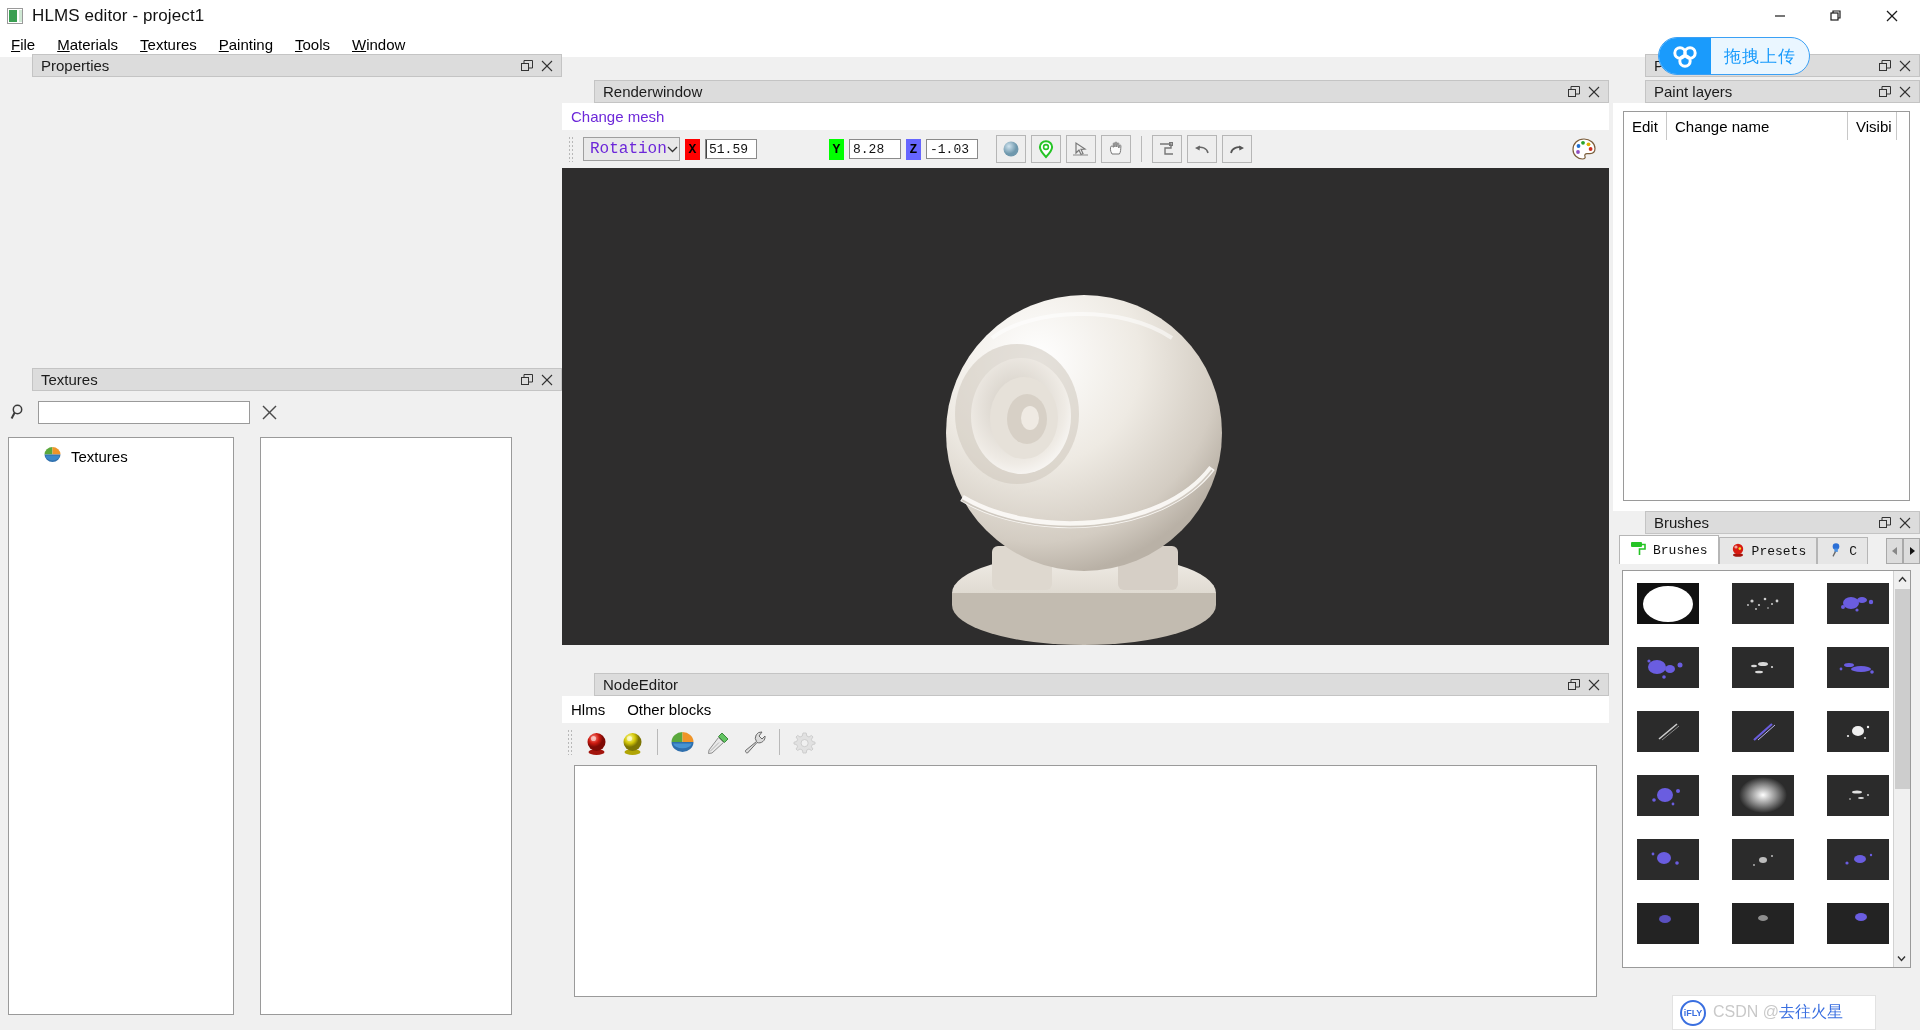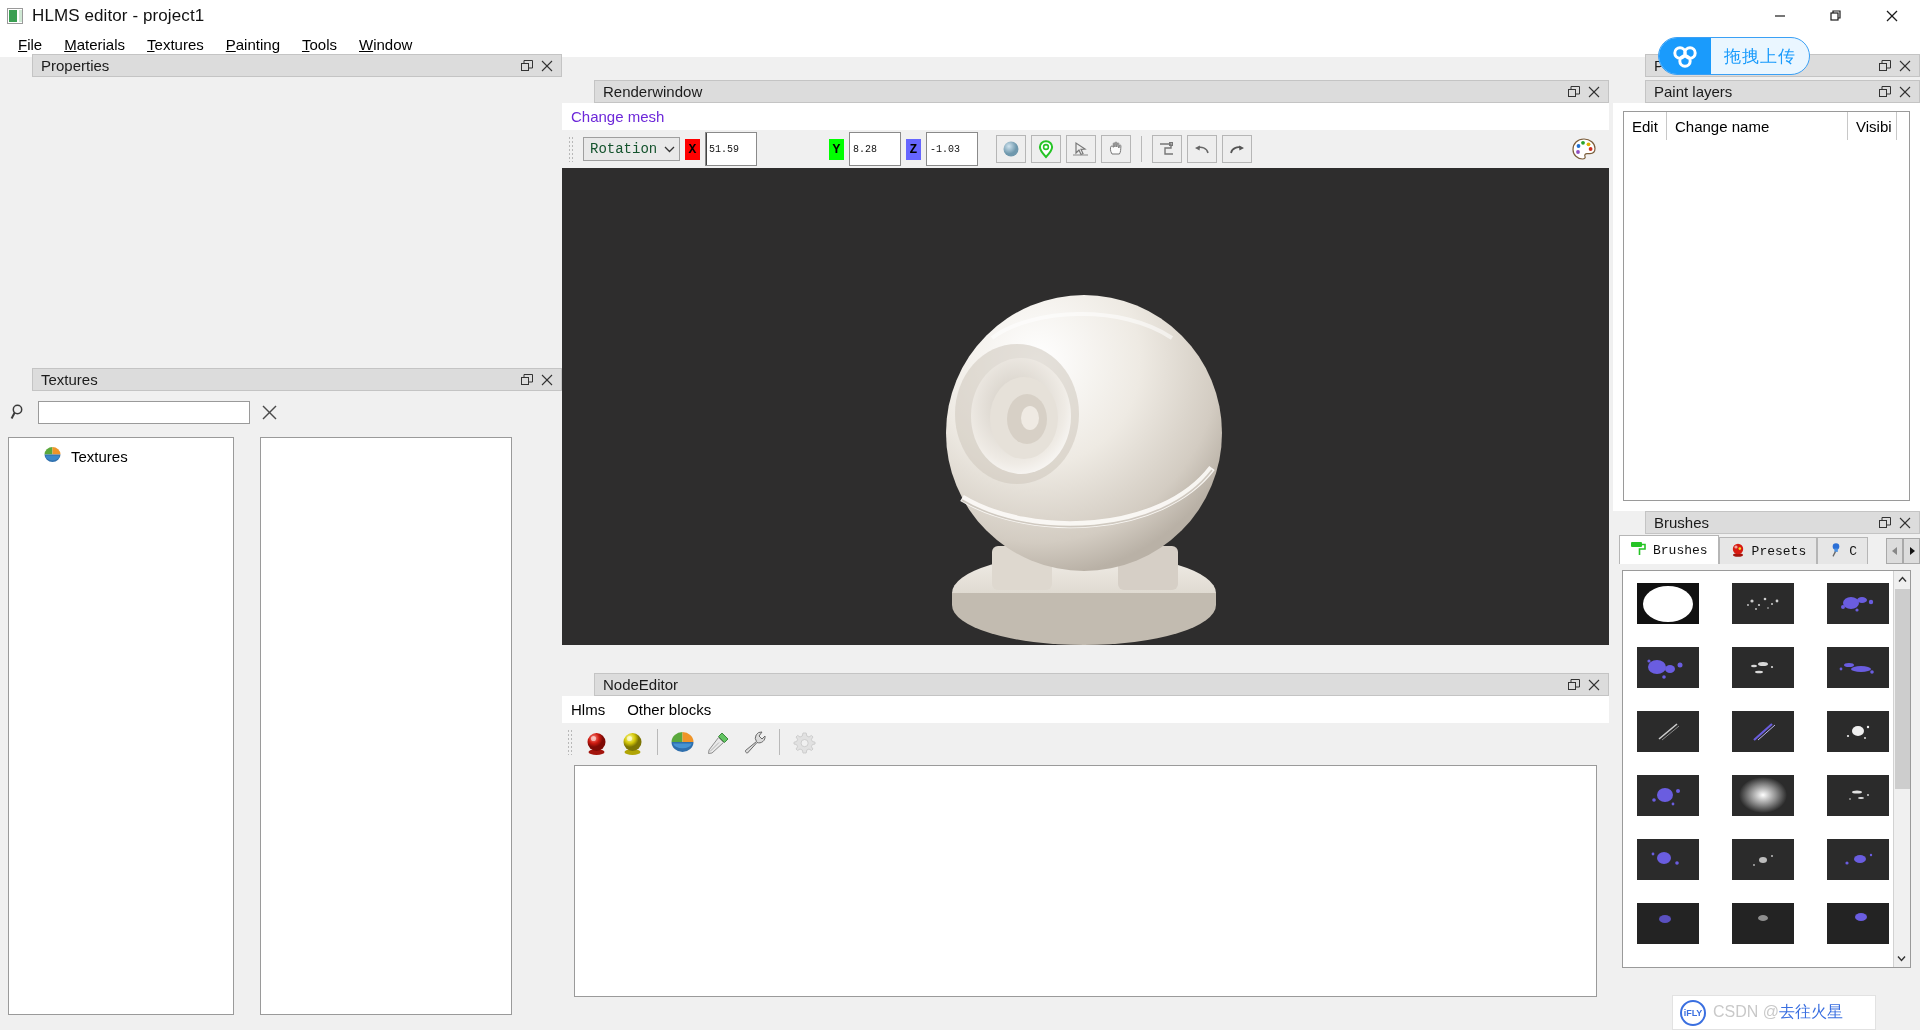--- a/index.html
+++ b/index.html
@@ -37,21 +37,21 @@
   .winbtns { margin-left: auto; display: flex; height: 32px; }
   .winbtn {
     width: 56px; height: 32px; display: flex; align-items: center; justify-content: center;
     font-size: 16px; color: #1b1b1b;
   }
   .winbtn svg { display:block; }
 
   
   .menubar {
     position: absolute; left: 0; top: 32px; width: 1920px; height: 25px;
-    background: #ffffff; display: flex; align-items: center; padding-left: 7px;
+    background: #ffffff; display: flex; align-items: center; 
   }
   .menuitem {
     padding: 2px 11px; font-size: 15px; color: #000;
   }
   .menuitem .mn { text-decoration: underline; }
 
   
   .panel-title {
     height: 23px; background: #dcdcdc; border: 1px solid #c4c4c4;
     display: flex; align-items: center; padding: 0 4px 0 8px;
@@ -99,34 +99,34 @@
     height: 38px; background: #f0f0f0; display: flex; align-items: center; gap: 5px;
     padding-left: 6px;
   }
   .grip {
     width: 6px; height: 26px; margin-right: 4px;
     background-image: radial-gradient(#b8b8b8 38%, transparent 40%);
     background-size: 3px 4px;
   }
   .tb-select {
     height: 24px; width: 97px; border: 1px solid #9f9f9f; background: #e9e9e9;
-    font-family: "Liberation Mono", monospace; font-size: 14px; color: #14532d;
+    font-family: "Liberation Mono", monospace; font-size: 16px; color: #6d28d9;
     display: flex; align-items: center; padding: 0 4px 0 6px;
   }
   .tb-select .chev { margin-left: auto; }
   .axis-badge {
     width: 15px; height: 21px; display: flex; align-items: center; justify-content: center;
     font-family: "Liberation Mono", monospace; font-weight: bold; font-size: 13px; color: #000;
   }
   .axis-x { background: #ff0000; }
   .axis-y { background: #00ff00; }
   .axis-z { background: #6666ff; }
   .tb-num {
-    height: 34px; width: 52px; border: 1px solid #8a8a8a; background: #fff;
-    font-family: "Liberation Mono", monospace; font-size: 10px; color: #111;
+    height: 20px; width: 52px; border: 1px solid #8a8a8a; background: #fff;
+    font-family: "Liberation Mono", monospace; font-size: 13px; color: #111;
     display: flex; align-items: center; padding: 0 3px;
   }
   .tb-num.caret { box-shadow: inset 1px 0 0 #444; }
   .tb-btn {
     width: 30px; height: 28px; border: 1px solid #b6b6b6; background: #eeeeee;
     display: flex; align-items: center; justify-content: center;
   }
   .tb-sep { width: 1px; height: 26px; background: #b9b9b9; margin: 0 5px; }
   .rw-spacer { flex: 1 1 auto; }
   .rw-rightbtn { width: 34px; height: 30px; display:flex; align-items:center; justify-content:center; margin-right: 8px; }

